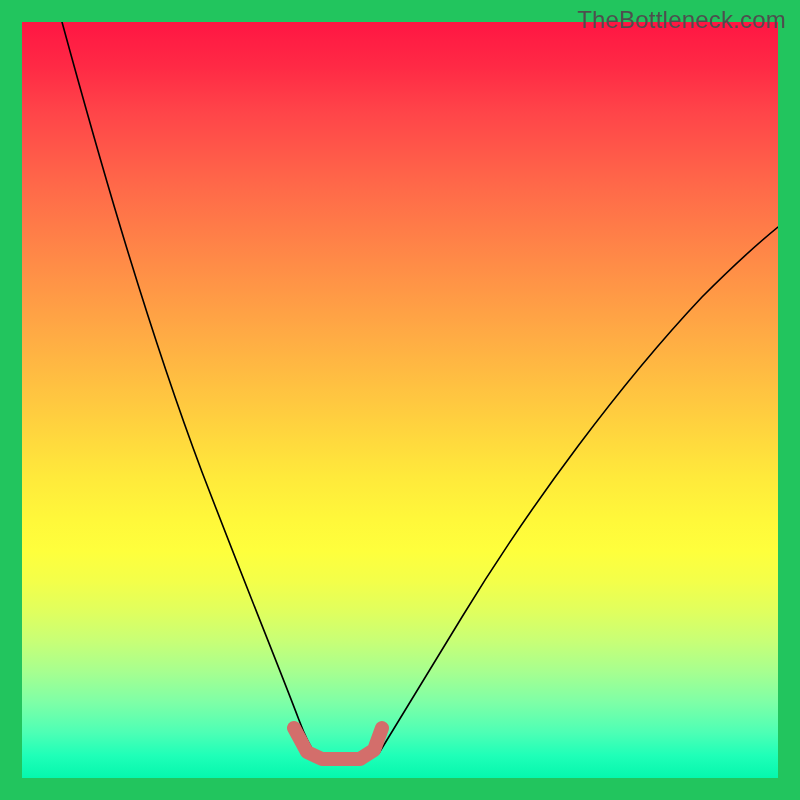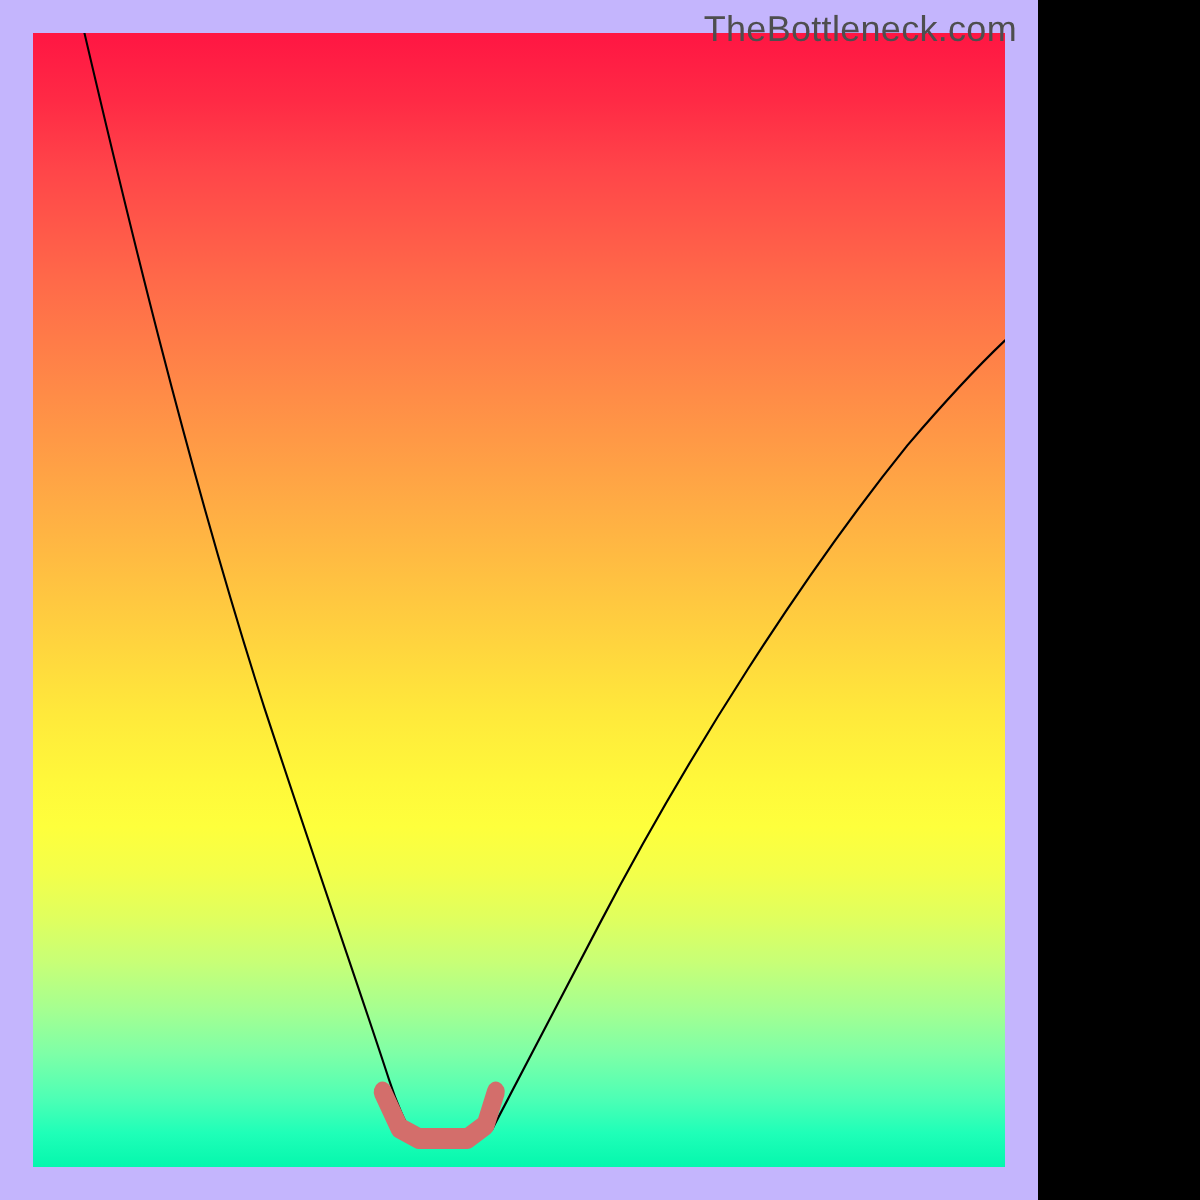--- a/index.html
+++ b/index.html
@@ -6,23 +6,23 @@
     margin: 0;
     padding: 0;
     width: 800px;
     height: 800px;
     overflow: hidden;
     background: #000;
     font-family: -apple-system, BlinkMacSystemFont, "Segoe UI", Arial, sans-serif;
   }
   .frame {
     position: relative;
-    width: 692px;
+    width: 800px;
     height: 800px;
-    background: #c4b5fd;
+    background: #22c55e;
     box-sizing: border-box;
   }
   .watermark {
     position: absolute;
     top: 6px;
     right: 14px;
     color: #4e4e4e;
     font-size: 24px;
     font-weight: 500;
     z-index: 20;

